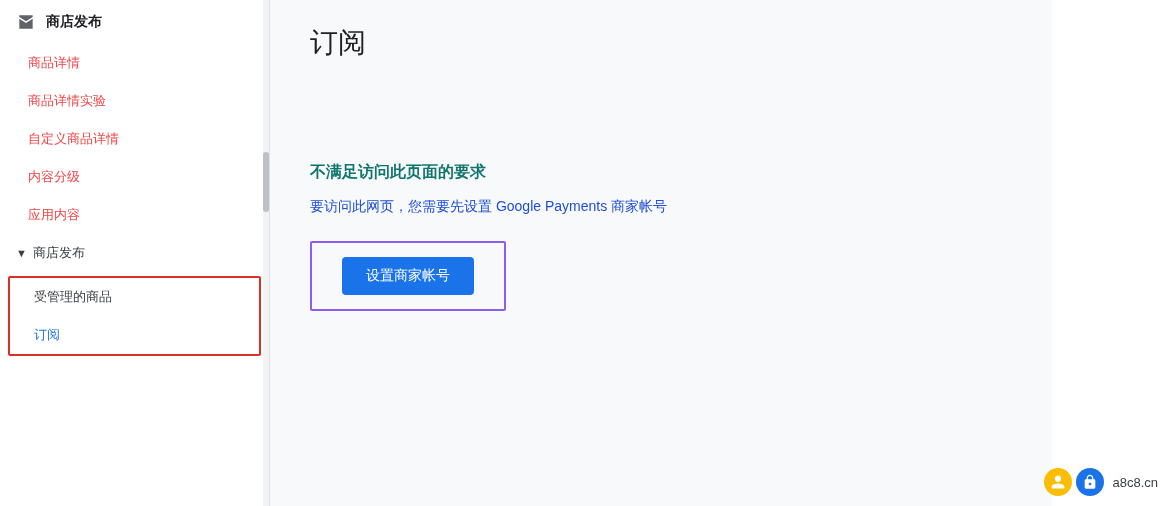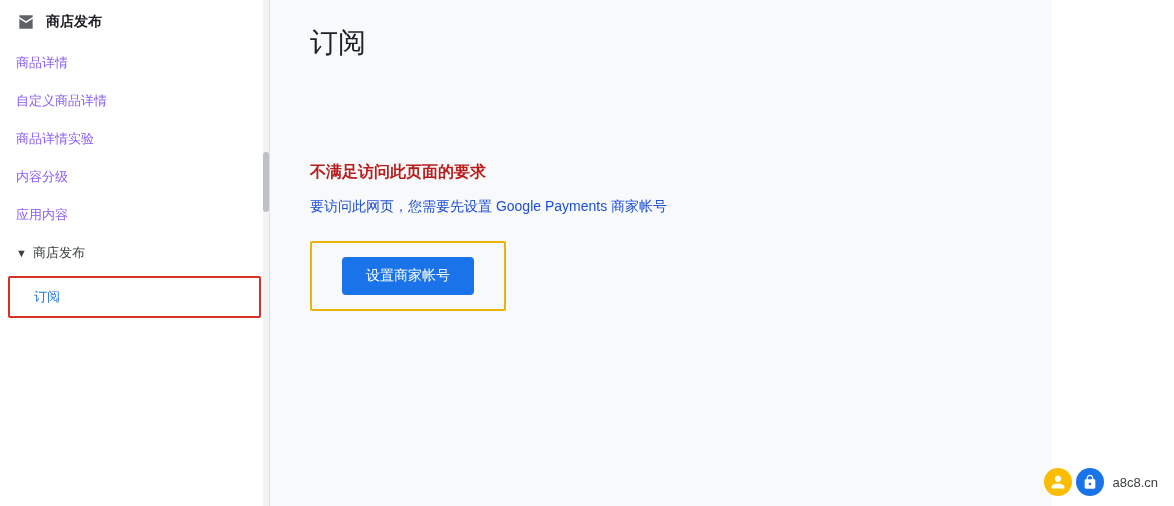--- a/index.html
+++ b/index.html
@@ -34,23 +34,23 @@
     .sidebar-section-header {
       display: flex;
       align-items: center;
       padding: 12px 16px;
       font-size: 14px;
       font-weight: 600;
       color: #202124;
       cursor: pointer;
     }
     .sidebar-item {
-      padding: 10px 16px 10px 16px;
-      font-size: 13px;
-      color: #8b5cf6;
+      padding: 10px 16px 10px 28px;
+      font-size: 13px;
+      color: #ef4444;
       cursor: pointer;
       white-space: nowrap;
     }
     .sidebar-subsection {
       padding: 10px 16px 10px 16px;
       font-size: 13px;
       color: #3c4043;
       cursor: pointer;
       display: flex;
       align-items: center;
@@ -107,31 +107,31 @@
       margin-bottom: 80px;
     }
     .requirement-card {
       background: #f8f9fa;
       padding: 20px 0;
       max-width: 600px;
     }
     .requirement-title {
       font-size: 16px;
       font-weight: 600;
-      color: #b91c1c;
+      color: #0f766e;
       margin-bottom: 12px;
     }
     .requirement-desc {
       font-size: 14px;
       color: #1d4ed8;
       margin-bottom: 24px;
       line-height: 1.6;
     }
     .setup-button-container {
-      border: 2px solid #eab308;
+      border: 2px solid #8b5cf6;
       display: inline-block;
       padding: 14px 30px;
       border-radius: 2px;
     }
     .setup-button {
       background: #1a73e8;
       color: #fff;
       border: none;
       padding: 10px 24px;
       font-size: 14px;
@@ -196,38 +196,41 @@
         <svg class="store-icon-svg" viewBox="0 0 24 24" fill="#5f6368">
           <path d="M20 4H4v2l8 5 8-5V4zm0 4.236l-8 5-8-5V20h16V8.236z"></path>
         </svg>
         <span>商店发布</span>
       </div>
 
       <div class="sidebar-item">
         <span>商品详情</span>
       </div>
       <div class="sidebar-item">
+        <span>商品详情实验</span>
+      </div>
+      <div class="sidebar-item">
         <span>自定义商品详情</span>
-      </div>
-      <div class="sidebar-item">
-        <span>商品详情实验</span>
       </div>
       <div class="sidebar-item">
         <span>内容分级</span>
       </div>
       <div class="sidebar-item">
         <span>应用内容</span>
       </div>
 
       <div class="sidebar-subsection">
         <span class="subsection-arrow">▼</span>
         <span>商店发布</span>
       </div>
 
       <div class="highlighted-group">
+        <div class="sidebar-subitem">
+          <span>受管理的商品</span>
+        </div>
         <div class="sidebar-subitem active">
           <span>订阅</span>
         </div>
       </div>
 
       <div class="scrollbar-track">
         <div class="scrollbar-thumb"></div>
       </div>
     </div>
 

